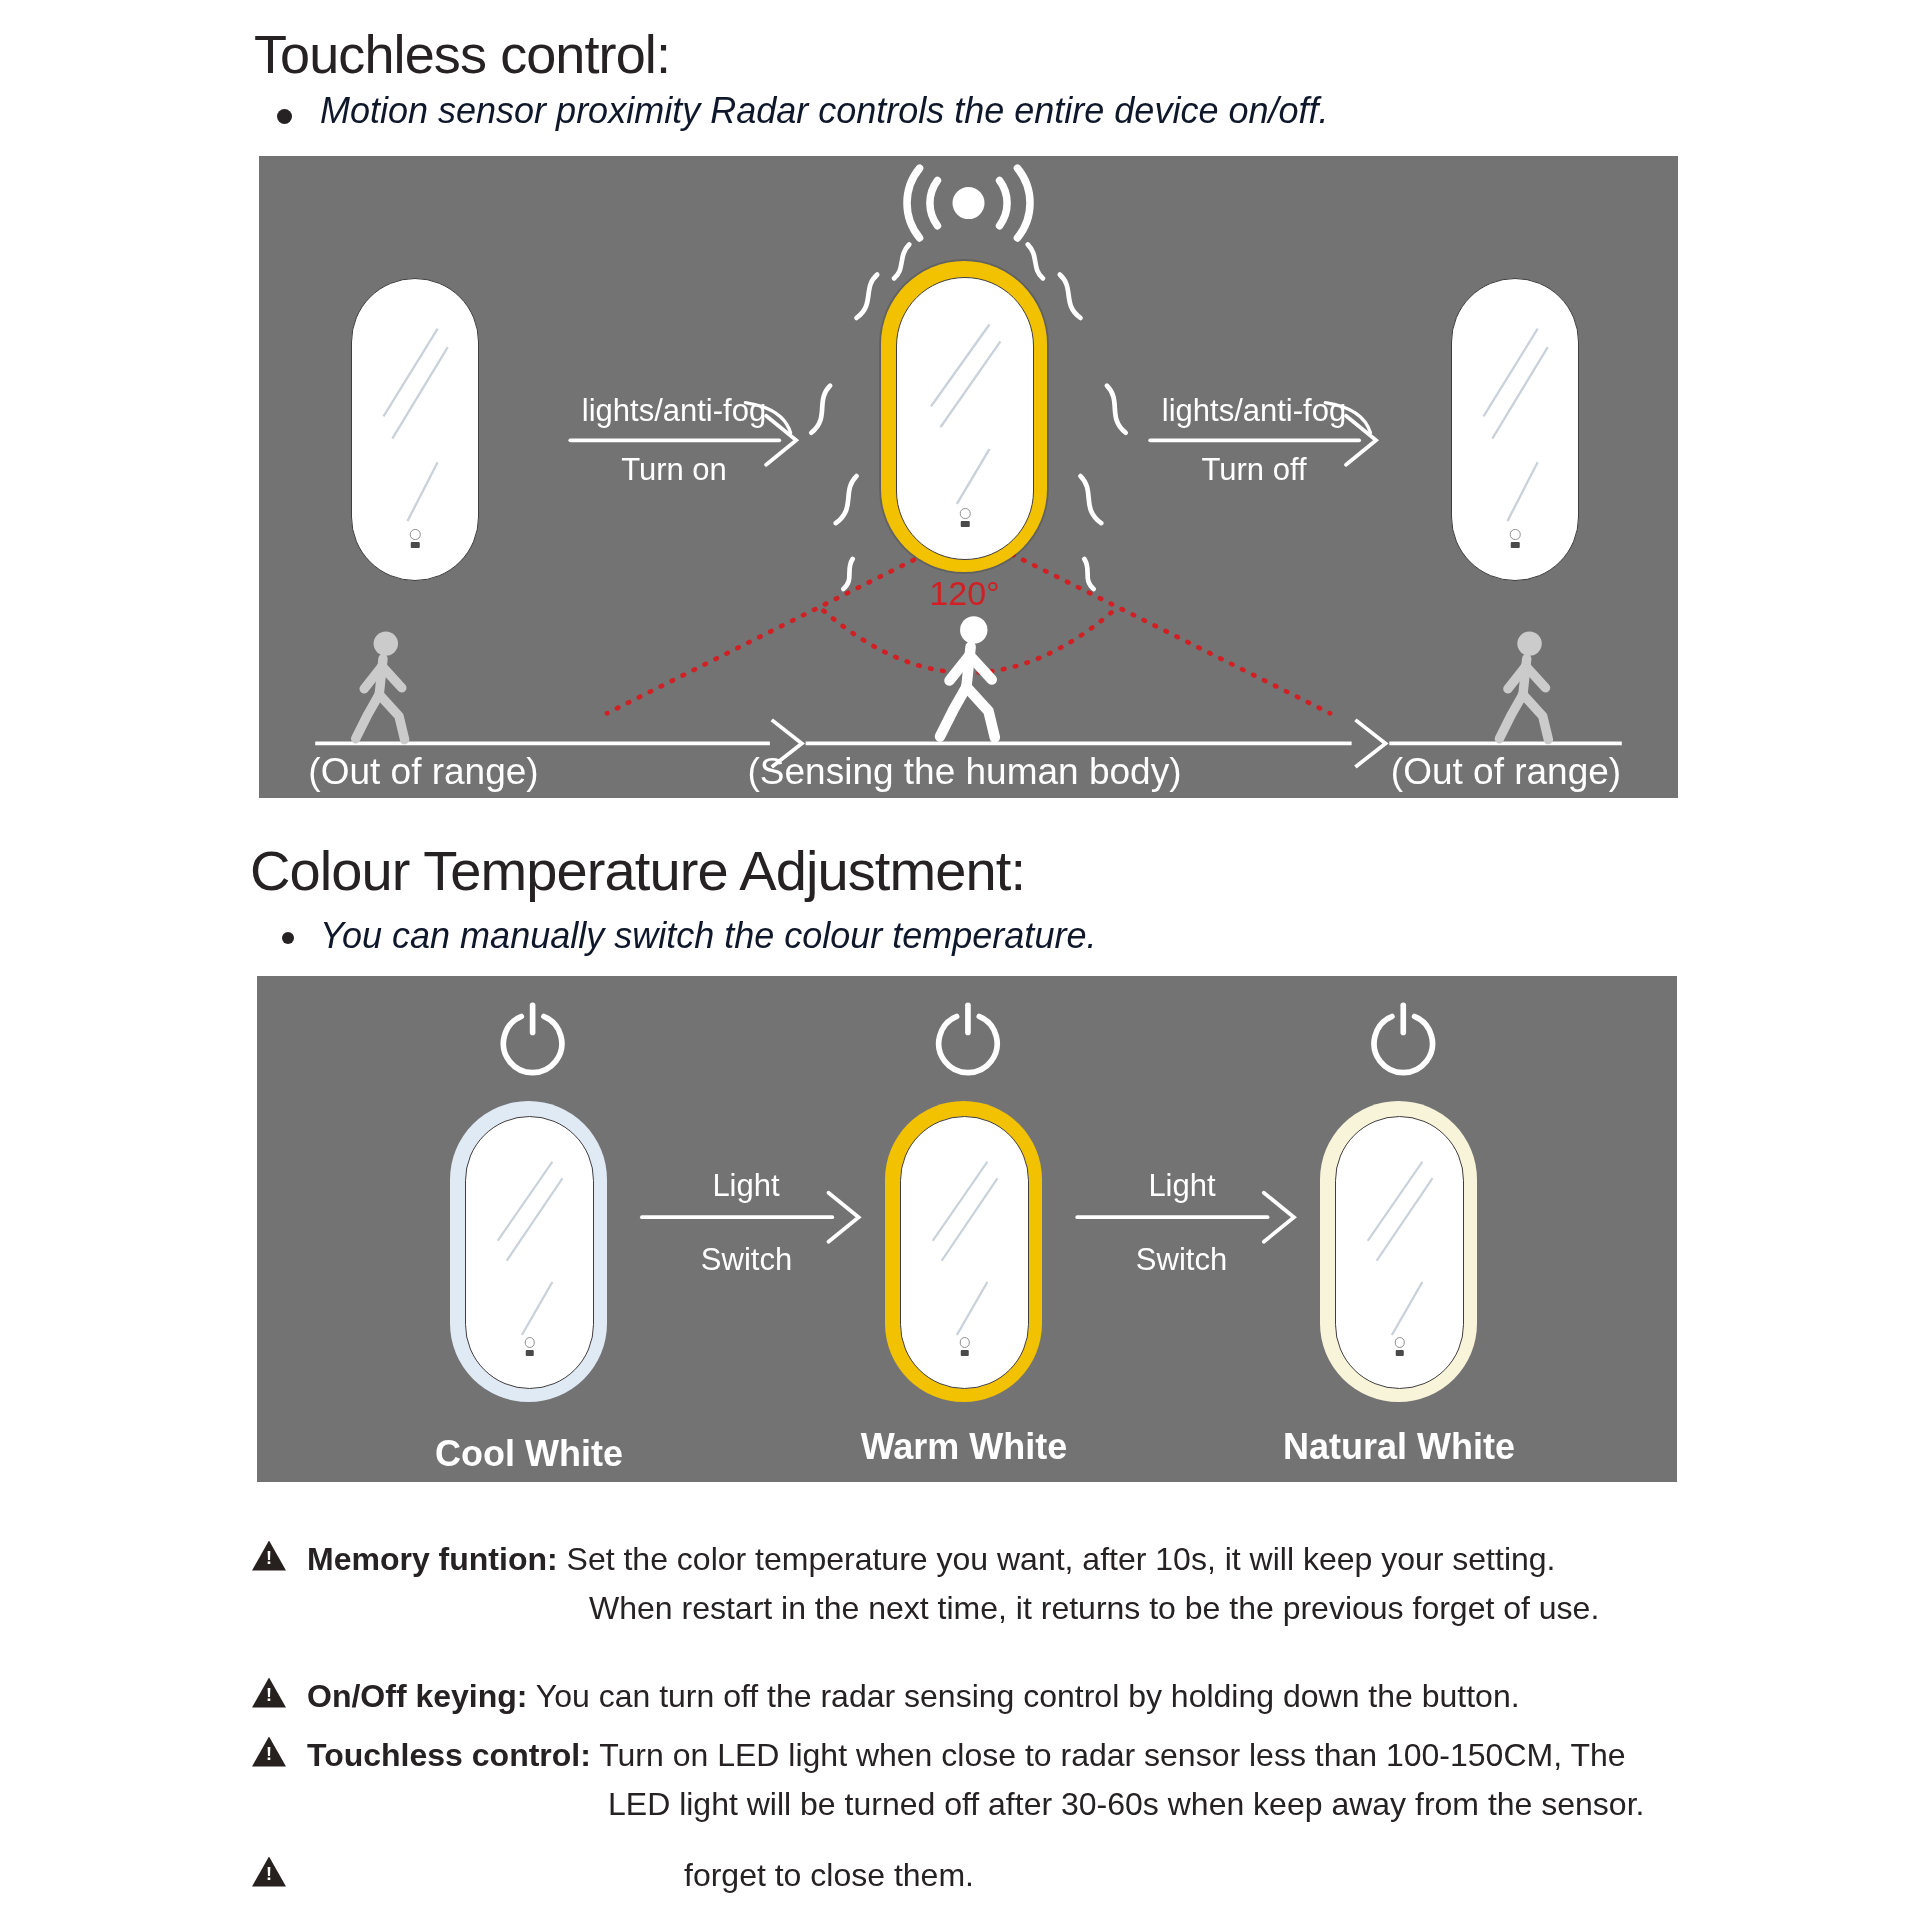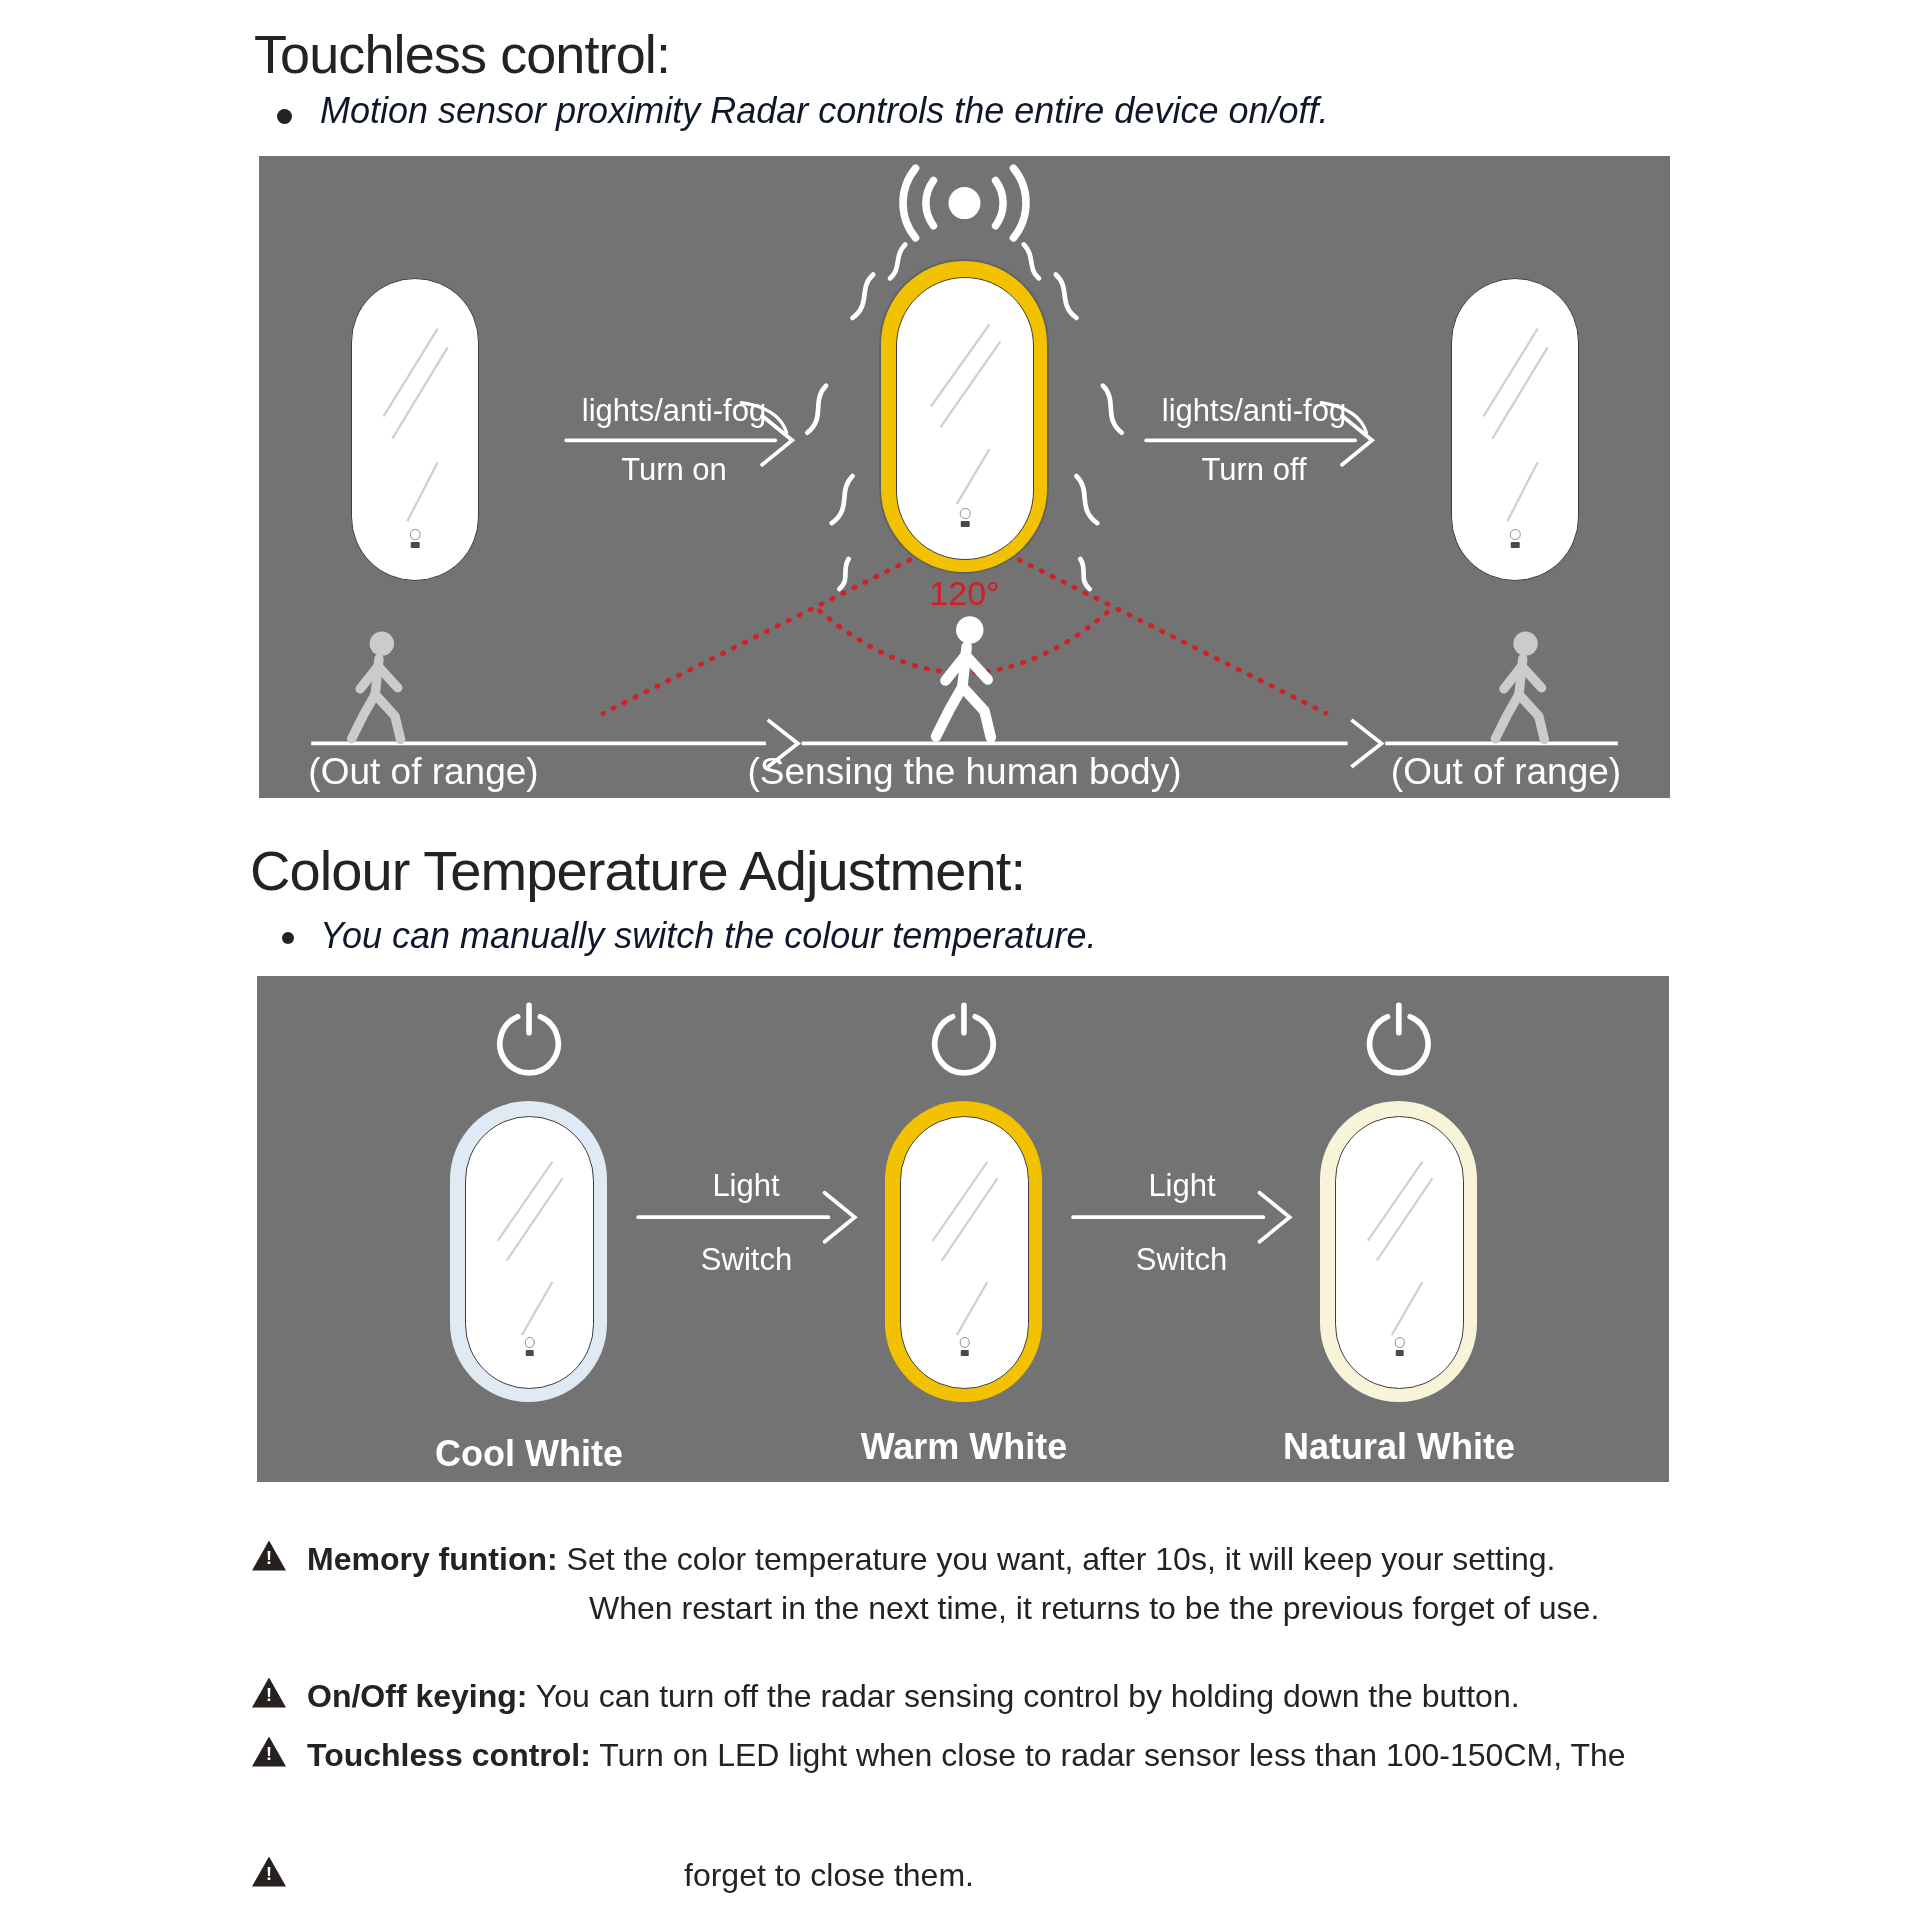--- a/index.html
+++ b/index.html
@@ -6,21 +6,21 @@
   body{
     width:1928px;height:1928px;position:relative;overflow:hidden;
     background:#ffffff;font-family:"Liberation Sans",sans-serif;color:#262122;
   }
   .abs{position:absolute;}
   
   .h1{font-size:54px;letter-spacing:-0.9px;color:#262122;white-space:nowrap;}
   .bullet-dot{background:#262122;border-radius:50%;}
   .bullet-text{font-style:italic;font-size:36px;color:#0f172a;white-space:nowrap;}
   
-  .panel{position:absolute;background:#737373;}
+  .panel{position:absolute;background:#737373;padding-left:8px;}
   .panel svg.layer{position:absolute;left:0;top:0;width:100%;height:100%;z-index:1;}
   
   .glow{position:absolute;border-radius:941px;z-index:2;box-shadow:0 0 0 1.9px rgba(0,0,0,.15);}
   .mirror{position:absolute;border-radius:941px;background:#ffffff;border:1.9px solid #413d3e;z-index:3;}
   .mirror svg.refl{position:absolute;left:0;top:0;width:100%;height:100%;}
   .sensor{position:absolute;bottom:32px;left:50%;transform:translateX(-50%);
           display:flex;flex-direction:column;align-items:center;gap:2.8px;}
   .sensor .c{width:8.5px;height:8.5px;border:1.4px solid #8f8f8f;border-radius:50%;}
   .sensor .b{width:8.5px;height:5.6px;background:#4a4a4a;border-radius:0.9px;}
   
@@ -268,20 +268,21 @@
     <div class="l1"><span class="lbl">On/Off keying:</span> <span>You can turn off the radar sensing control by holding down the button.</span></div>
   </div>
 </div>
 
 <div class="note n3" style="top:1731px;">
   <div class="warn">
       <span>!</span>
     </div>
   <div class="txt">
     <div class="l1"><span class="lbl">Touchless control:</span> <span>Turn on LED light when close to radar sensor less than 100-150CM, The</span></div>
+    <div class="l2">LED light will be turned off after 30-60s when keep away from the sensor.</div>
   </div>
 </div>
 
 <div class="note n4" style="top:1851px;">
   <div class="warn">
       <span>!</span>
     </div>
   <div class="txt">
     <div class="l2">forget to close them.</div>
   </div>

